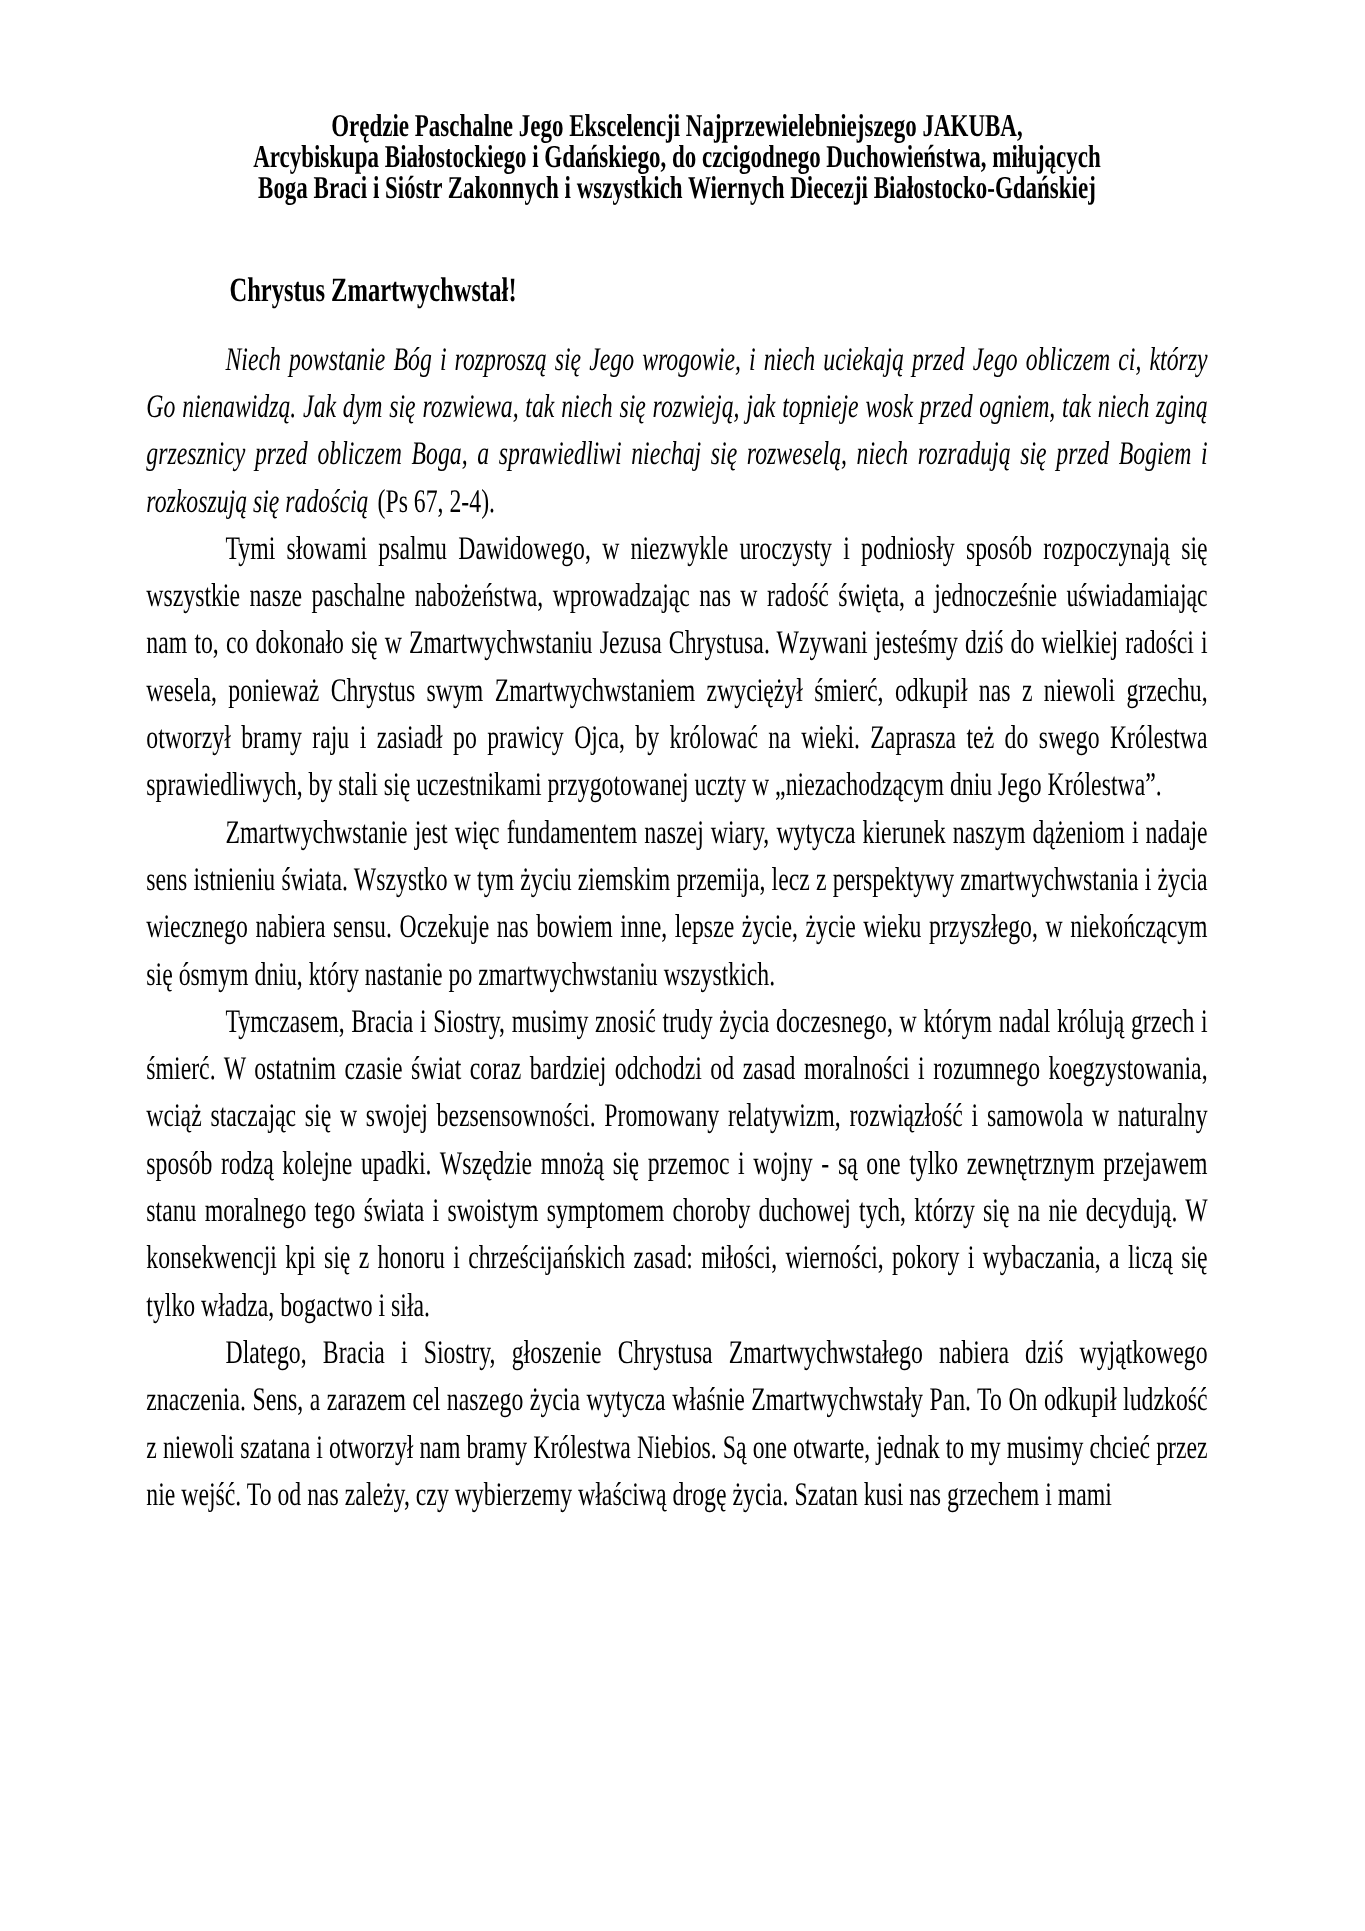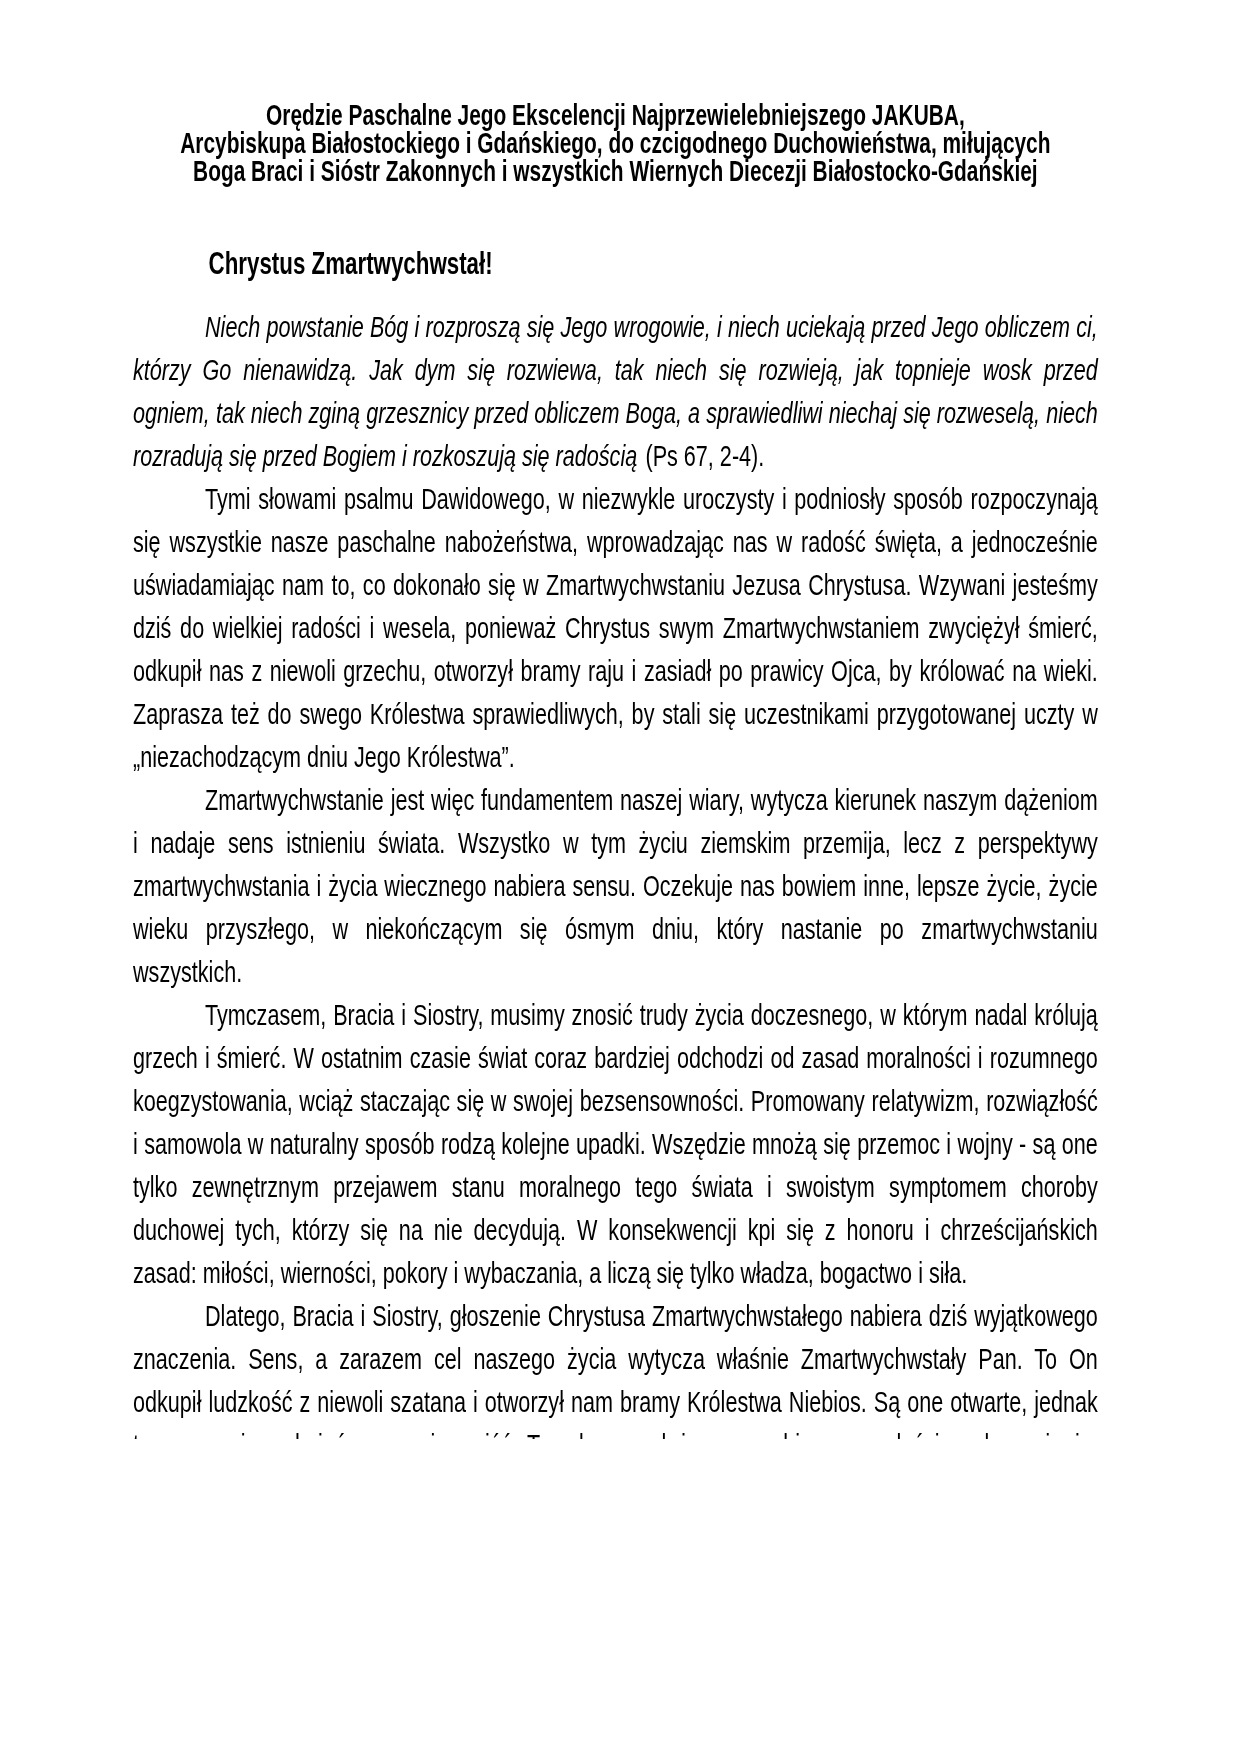--- a/index.html
+++ b/index.html
@@ -6,21 +6,21 @@
     margin: 0;
     padding: 0;
     background: #ffffff;
   }
   .page {
     position: relative;
     width: 1241px;
     height: 1439px;
     background: #ffffff;
     overflow: hidden;
-    font-family: Liberation Sans, sans-serif;
+    font-family: Liberation Serif, serif;
     color: #000000;
   }
   
   .content {
     position: absolute;
     left: 133px;
     top: 101px;
     width: 1340px;
     transform: scaleX(0.72);
     transform-origin: left top;

